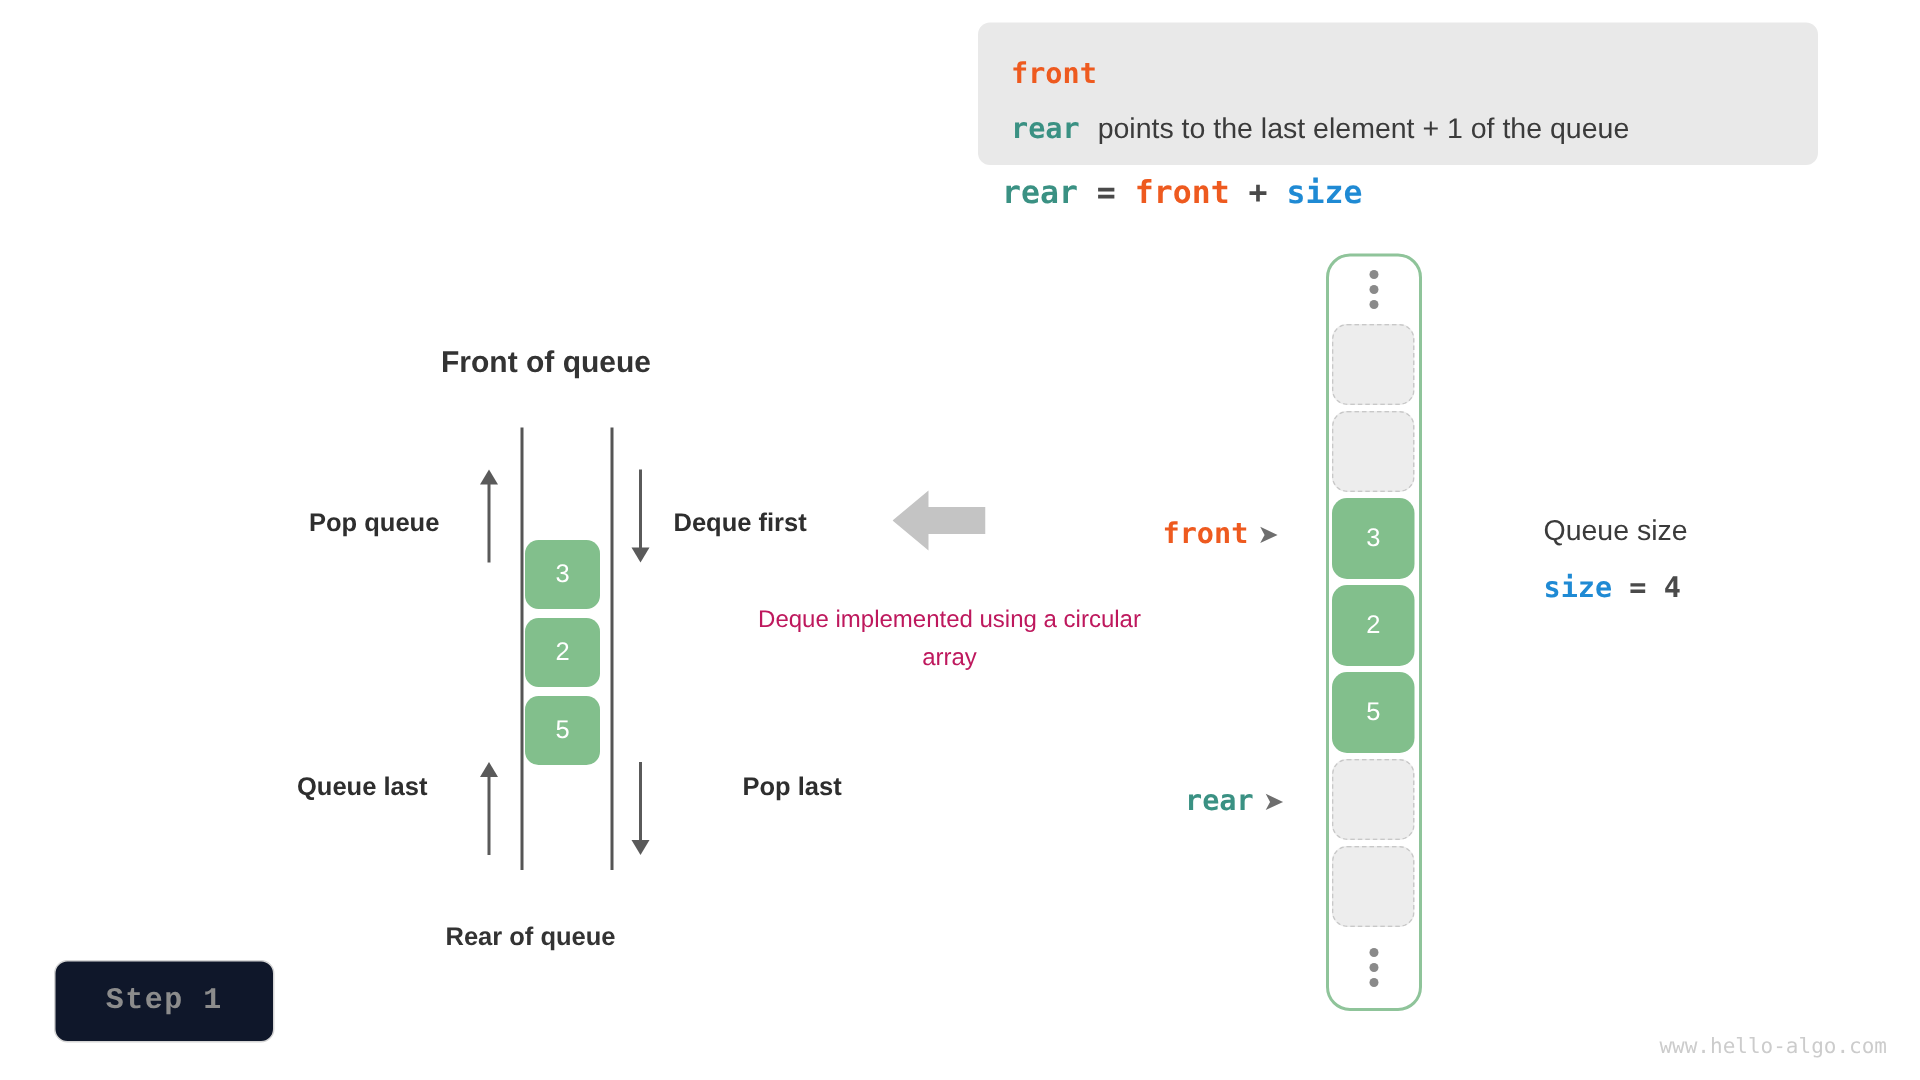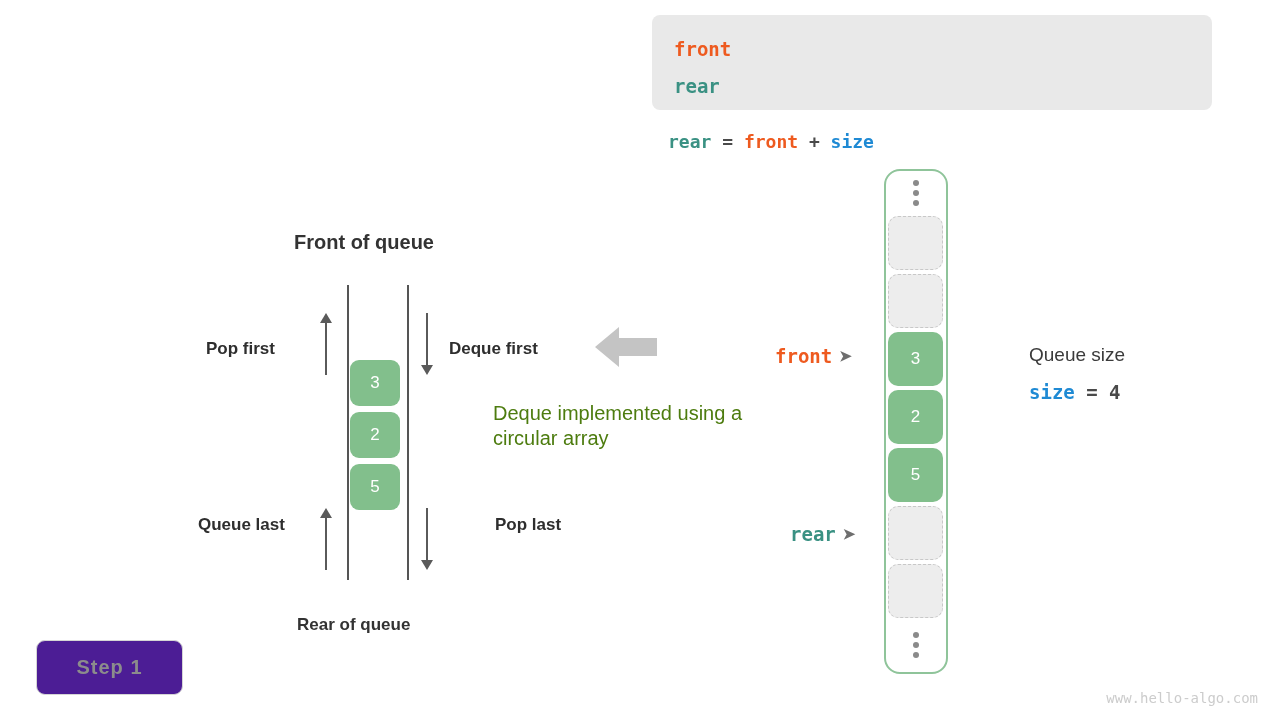--- a/index.html
+++ b/index.html
@@ -29,23 +29,23 @@
     font-family:"DejaVu Sans Mono", monospace;
     font-weight:bold;font-size:19px;
     margin-right:12px;
   }
   .kw-front{color:#ee5a1f;}
   .kw-rear{color:#3a9183;}
   .kw-size{color:#1f8ad4;}
 
   
   .formula{
-    position:absolute;left:668px;top:131px;
-    font-family:"DejaVu Sans Mono", monospace;
-    font-weight:bold;font-size:18px;
+    position:absolute;left:668px;top:116px;
+    font-family:"DejaVu Sans Mono", monospace;
+    font-weight:bold;font-size:21px;
     color:#4a4a4a;white-space:pre;
   }
   .formula span{font-family:"DejaVu Sans Mono", monospace;}
 
   
   .lbl-front-q{
     position:absolute;left:294px;top:231px;
     font-size:20px;font-weight:bold;color:#333333;white-space:nowrap;
   }
   .lbl-rear-q{
@@ -96,21 +96,21 @@
   }
   .lcell.c0{top:360px;}
   .lcell.c1{top:412px;}
   .lcell.c2{top:464px;}
 
   
   .bigarrow{position:absolute;left:595px;top:325px;width:62px;height:44px;}
 
   .note{
     position:absolute;left:493px;top:401px;width:280px;
-    font-size:20px;color:#4d7c0f;line-height:25px;
+    text-align:center;font-size:16px;color:#be185d;line-height:25px;
   }
 
   
   .arr-container{
     position:absolute;left:884px;top:169px;width:64px;height:505px;
     border:2.2px solid #8fc49a;border-radius:16px;
     box-sizing:border-box;background:#ffffff;
   }
   .dots{
     position:absolute;left:50%;transform:translateX(-50%);
@@ -151,23 +151,23 @@
   .qsize-val{
     position:absolute;left:1029px;top:381px;
     font-family:"DejaVu Sans Mono", monospace;
     font-weight:bold;font-size:19px;color:#4a4a4a;white-space:pre;
   }
   .qsize-val .kw-size{color:#1f8ad4;}
 
   
   .step{
     position:absolute;left:36px;top:640px;width:145px;height:53px;
-    border:1.5px solid #d5d5d5;border-radius:9px;background:#4c1d95;
+    border:1.5px solid #d5d5d5;border-radius:9px;background:#0f172a;
     display:flex;align-items:center;justify-content:center;
-    font-family:Liberation Sans, sans-serif;
+    font-family:Liberation Mono, monospace;
     font-weight:bold;font-size:20px;color:#8c8c8c;letter-spacing:1px;
   }
 
   
   .watermark{
     position:absolute;right:22px;bottom:14px;
     font-family:"DejaVu Sans Mono", monospace;
     font-size:14px;color:#cccccc;white-space:nowrap;
   }
 </style>
@@ -175,32 +175,33 @@
 <body>
 
 <div class="stage">
 
   <div class="callout">
     <div class="callout-line l1">
       <span class="kw kw-front">front</span>
     </div>
     <div class="callout-line l2">
       <span class="kw kw-rear">rear</span>
+      <span>points to the last element + 1 of the queue</span>
     </div>
   </div>
 
   <div class="formula"><span class="kw-rear">rear</span><span> = </span><span class="kw-front">front</span><span> + </span><span class="kw-size">size</span></div>
 
   <div class="lbl-front-q">Front of queue</div>
   <div class="lbl-rear-q">Rear of queue</div>
 
   <div class="vline left"></div>
   <div class="vline right"></div>
 
-  <div class="op-label op-pop-first">Pop first</div>
+  <div class="op-label op-pop-first">Pop queue</div>
   <div class="op-label op-push-first">Deque first</div>
   <div class="op-label op-push-last">Queue last</div>
   <div class="op-label op-pop-last">Pop last</div>
 
   <div class="arrow-v arr-up1">
       <div class="head"></div>
       <div class="shaft"></div>
     </div>
   <div class="arrow-v arr-up2">
       <div class="head"></div>

